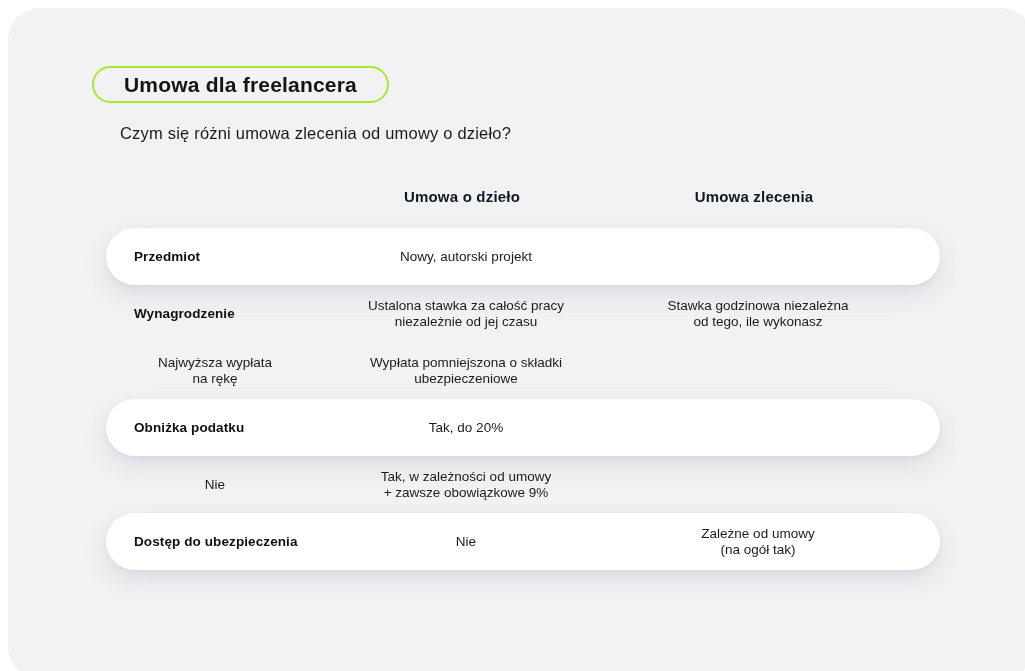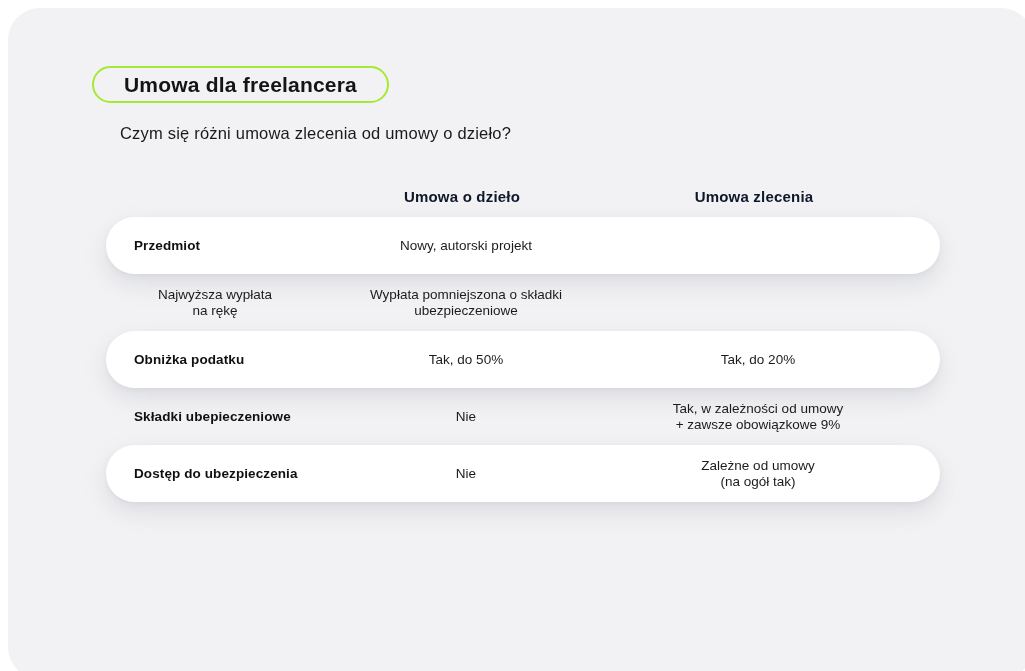--- a/index.html
+++ b/index.html
@@ -51,21 +51,21 @@
     height: 26px;
     align-items: center;
   }
   .thead .th {
     text-align: center;
     font-size: 15px;
     font-weight: 700;
     letter-spacing: 0.2px;
     color: #0f172a;
   }
-  .tbody { margin-top: 7px; }
+  .tbody { margin-top: 18px; }
   .trow {
     display: grid;
     grid-template-columns: 210px 292px 292px;
     height: 57px;
     align-items: center;
   }
   .trow.white {
     background: #ffffff;
     border-radius: 28.5px;
     box-shadow: 0 10px 22px rgba(145, 150, 165, 0.22), 0 2px 5px rgba(145, 150, 165, 0.10);
@@ -105,37 +105,42 @@
       <div class="th">Umowa zlecenia</div>
     </div>
 
     <div class="tbody">
 
       <div class="trow white">
         <div class="tlabel">Przedmiot</div>
         <div class="tcell">Nowy, autorski projekt</div>
       </div>
 
+      <div class="trow">
+        <div class="tlabel">Wynagrodzenie</div>
+        <div class="tcell">Ustalona stawka za całość pracy
+niezależnie od jej czasu</div>
+        <div class="tcell">Stawka godzinowa niezależna
+od tego, ile wykonasz</div>
+      </div>
 
 
       <div class="trow">
         <div class="tcell">Najwyższa wypłata
 na rękę</div>
         <div class="tcell">Wypłata pomniejszona o składki
 ubezpieczeniowe</div>
       </div>
 
       <div class="trow white">
         <div class="tlabel">Obniżka podatku</div>
-        <div class="tcell">Tak, do 50%</div>
         <div class="tcell">Tak, do 20%</div>
       </div>
 
       <div class="trow">
-        <div class="tlabel">Składki ubepieczeniowe</div>
         <div class="tcell">Nie</div>
         <div class="tcell">Tak, w zależności od umowy
 + zawsze obowiązkowe 9%</div>
       </div>
 
       <div class="trow white">
         <div class="tlabel">Dostęp do ubezpieczenia</div>
         <div class="tcell">Nie</div>
         <div class="tcell">Zależne od umowy
 (na ogół tak)</div>

